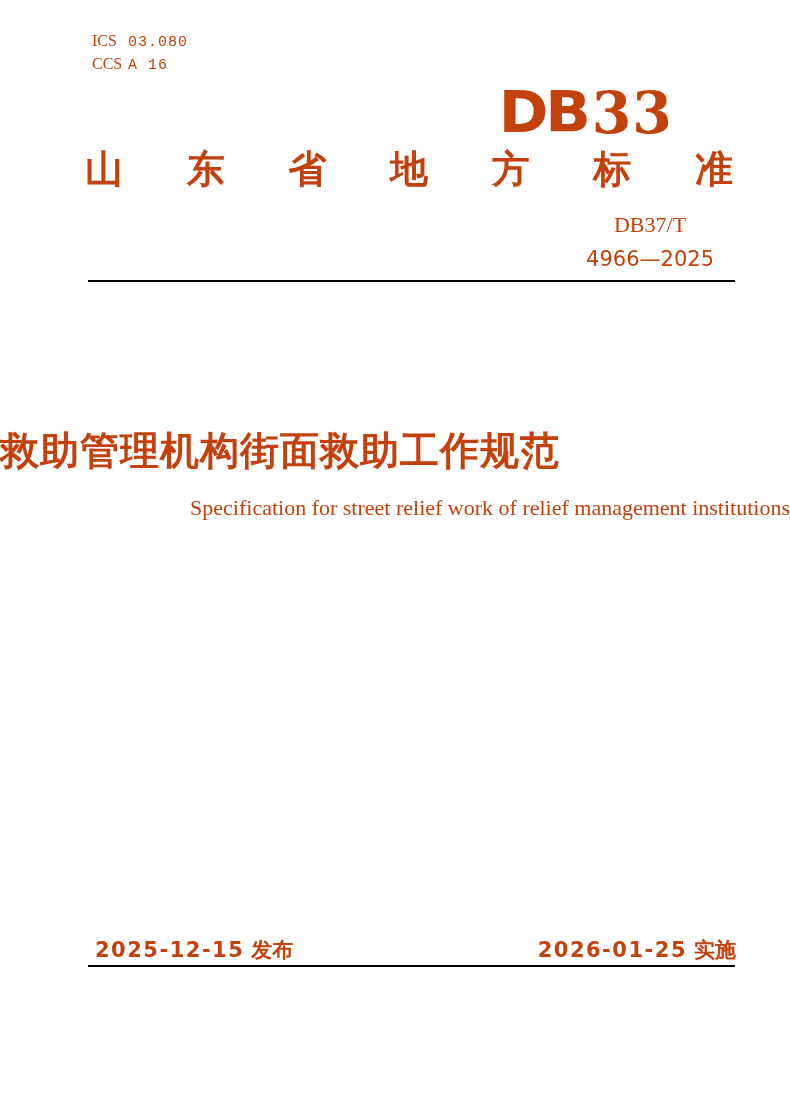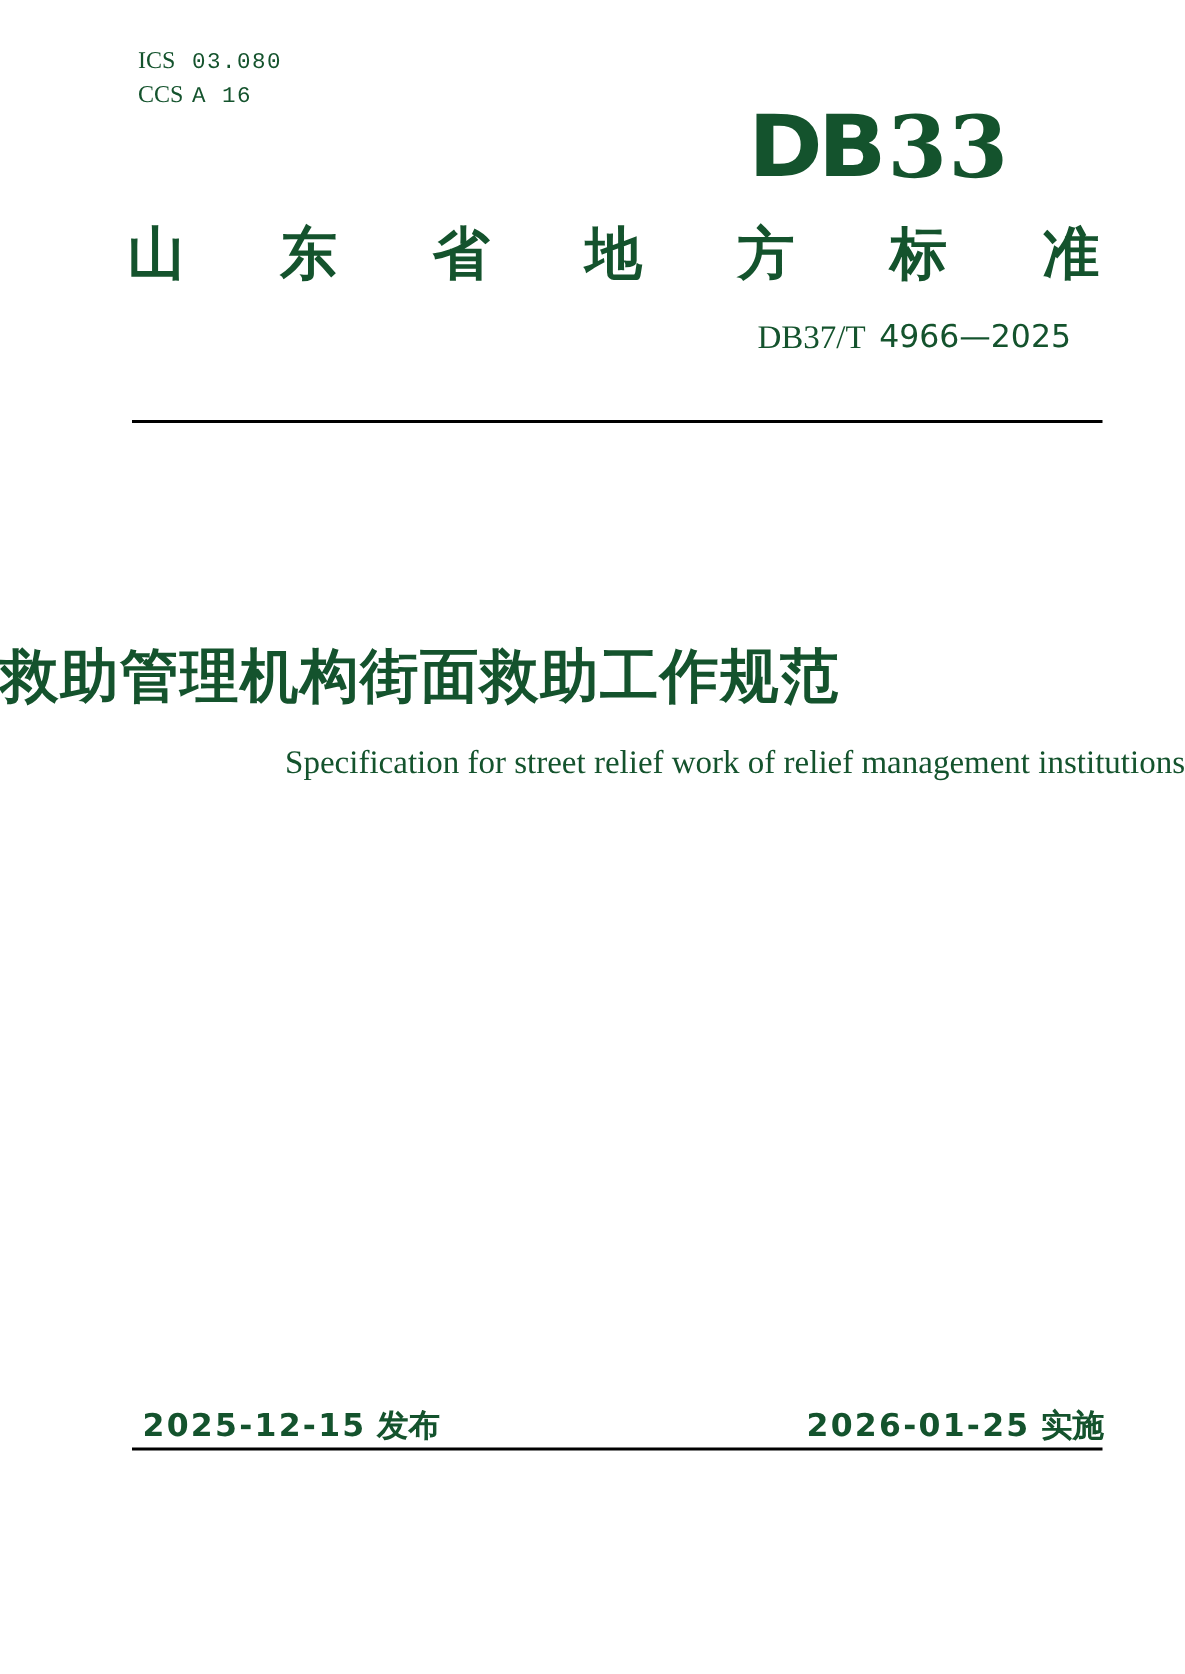--- a/index.html
+++ b/index.html
@@ -5,21 +5,21 @@
   html, body {
     margin: 0;
     padding: 0;
     background: #ffffff;
   }
   .page {
     position: relative;
     width: 790px;
     height: 1000px;
     background: #ffffff;
-    color: #14532d;
+    color: #c2410c;
     font-family: "DejaVu Sans", sans-serif;
     overflow: hidden;
   }
 
   
   .codes {
     position: absolute;
     left: 92px;
     top: 32px;
   }
@@ -35,21 +35,21 @@
   }
   .code-value {
     font-family: Liberation Mono, monospace;
     font-size: 15px;
     letter-spacing: 1px;
   }
 
   
   .logo {
     position: absolute;
-    top: 70px;
+    top: 84px;
     right: 117px;
     display: flex;
     align-items: flex-start;
     line-height: 1;
   }
   .logo-db {
     font-family: "DejaVu Sans", sans-serif;
     font-weight: 900;
     font-size: 57px;
     letter-spacing: -3px;
@@ -78,21 +78,22 @@
   }
 
   
   .standard-code {
     position: absolute;
     top: 212px;
     right: 76px;
     font-size: 21px;
     display: flex;
     gap: 9px;
-    align-items: flex-start;
+    align-items: center;
+    flex-direction: column;
   }
   .standard-code .prefix {
     font-family: "Liberation Serif", serif;
     font-size: 22px;
   }
   .standard-code .number {
     font-family: "DejaVu Sans", sans-serif;
     font-weight: 500;
   }
 

